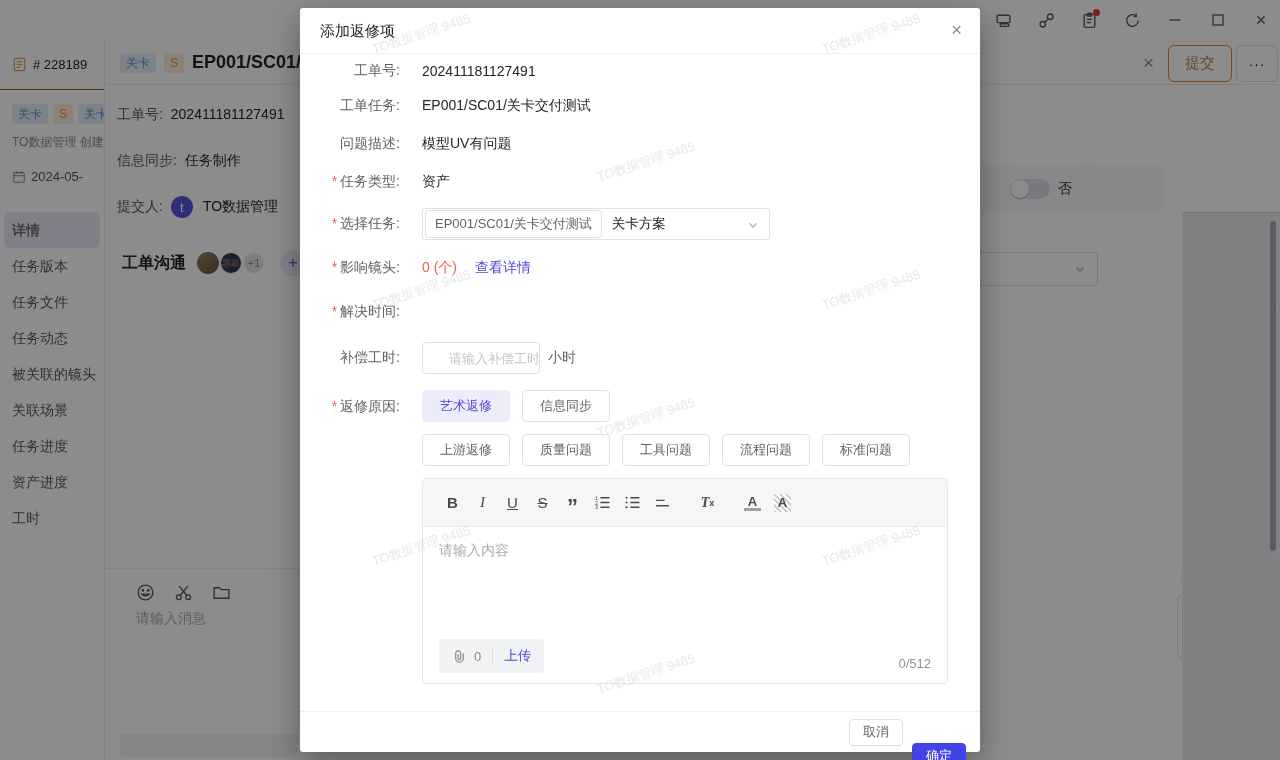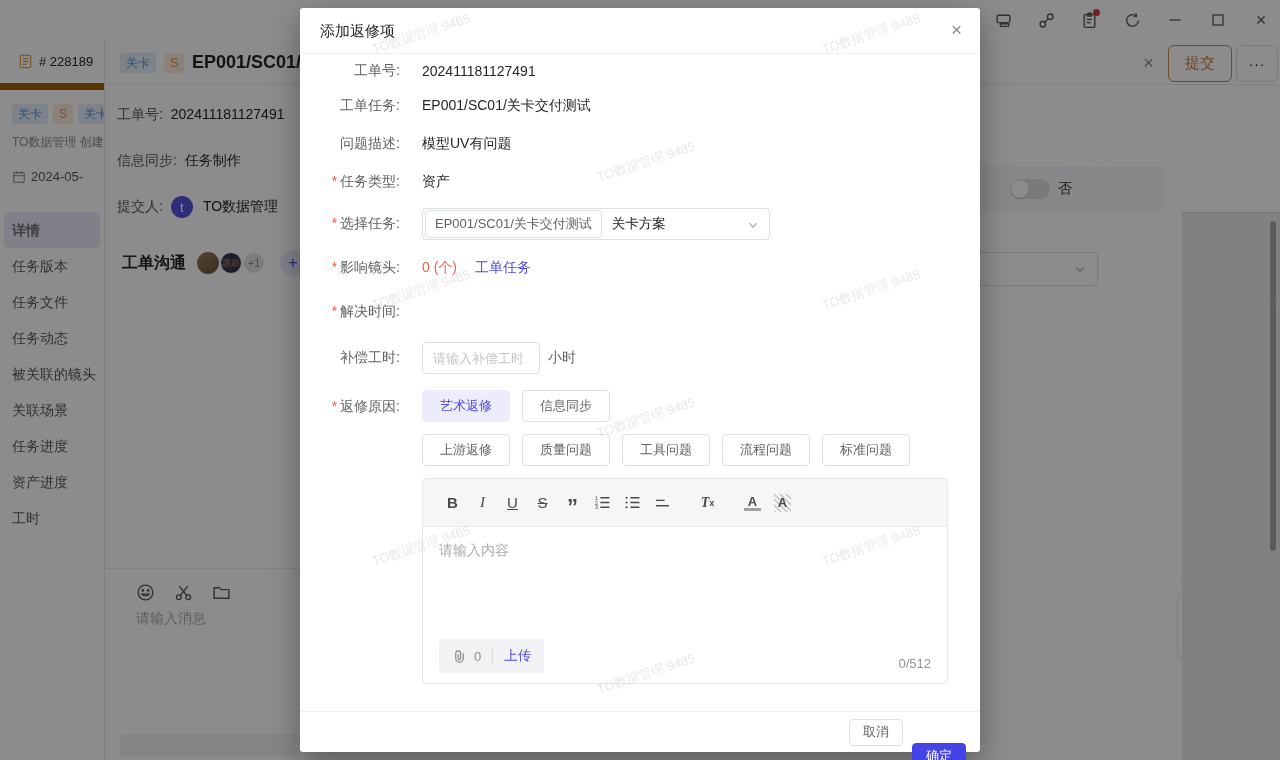--- a/index.html
+++ b/index.html
@@ -9,21 +9,21 @@
   
   .titlebar { position:absolute; left:0; top:0; width:1280px; height:40px; background:#fff; }
   .tb-icons { position:absolute; right:10px; top:0; height:40px; display:flex; align-items:center; gap:25px; color:#595959; }
   .tb-icons .tbi { width:18px; height:18px; display:inline-flex; align-items:center; justify-content:center; position:relative; cursor:pointer; }
   .tb-icons svg { stroke:#595959; fill:none; stroke-width:1.3; }
   .tbi .dot { position:absolute; right:-2px; top:-2px; width:7px; height:7px; border-radius:50%; background:#d43c3c; }
   .tbi.xclose { font-size:18px; color:#595959; }
 
   
   .left-col { position:absolute; left:0; top:40px; width:105px; height:720px; background:#fff; border-right:1px solid #e8e8e8; overflow:hidden; }
-  .lc-head { height:50px; display:flex; align-items:center; gap:6px; padding:0 0 0 18px; border-bottom:7px solid #a16207; white-space:nowrap; }
+  .lc-head { height:50px; display:flex; align-items:center; gap:6px; padding:0 0 0 12px; border-bottom:1px solid #a16207; white-space:nowrap; }
   .lc-head .id { font-size:13px; color:#262626; }
   .lc-tags { display:flex; gap:5px; margin:14px 0 0 12px; white-space:nowrap; }
   .tag { display:inline-block; font-size:12px; line-height:20px; padding:0 6px; border-radius:3px; }
   .tag.blue { background:#e3eefa; color:#4f94d9; }
   .tag.orange { background:#fcebdd; color:#df8f45; }
   .lc-creator { margin:10px 0 0 12px; font-size:12px; color:#8c8c8c; white-space:nowrap; }
   .lc-date { margin:18px 0 0 12px; display:flex; align-items:center; gap:5px; font-size:13px; color:#595959; white-space:nowrap; }
   .lc-nav { margin-top:28px; }
   .lc-nav .nav-item { height:36px; line-height:36px; padding-left:12px; font-size:14px; color:#595959; white-space:nowrap; cursor:pointer; }
   .lc-nav .nav-item.active { background:#e9e9f8; color:#737373; font-weight:bold; border-radius:6px; margin:0 4px 0 4px; padding-left:8px; }
@@ -77,21 +77,21 @@
   .flabel { width:100px; flex:none; text-align:right; font-size:14px; color:#606266; white-space:nowrap; }
   .star { color:#f25d4e; margin-right:3px; font-style:normal; }
   .fval { margin-left:22px; font-size:14px; color:#262626; }
   .sel-box { margin-left:22px; width:348px; height:32px; border:1px solid #dcdfe6; border-radius:4px; display:flex; align-items:center; cursor:pointer; position:relative; }
   .sel-seg { margin:0 0 0 2px; border:1px solid #dcdfe6; border-radius:4px; line-height:26px; padding:0 9px; font-size:13px; color:#606266; white-space:nowrap; }
   .sel-val { margin-left:10px; font-size:13.5px; color:#262626; }
   .sel-box .chev { position:absolute; right:9px; top:9px; }
   .red { color:#f25d4e; }
   .link { color:#4a4ae0; margin-left:18px; cursor:pointer; font-size:14px; }
   .date-box { margin-left:22px; width:158px; height:32px; border:1px solid #dcdfe6; border-radius:4px; display:flex; align-items:center; padding-left:10px; gap:7px; font-size:13.5px; color:#606266; cursor:pointer; }
-  .hours-box { margin-left:22px; width:118px; height:32px; border:1px solid #dcdfe6; border-radius:4px; display:flex; align-items:center; padding-left:10px; }
+  .hours-box { margin-left:22px; width:118px; height:32px; border:1px solid #dcdfe6; border-radius:4px; display:flex; align-items:center; padding-left:26px; }
   .hours-box input { border:none; outline:none; width:96px; font-size:13px; color:#606266; font-family:"Liberation Sans",sans-serif; background:transparent; }
   .hours-box input::placeholder { color:#c0c4cc; }
   .unit { margin-left:8px; font-size:14px; color:#606266; }
   .frow.reasons { align-items:flex-start; padding-top:9px; }
   .frow.reasons .flabel { line-height:32px;padding-left:12px; }
   .r-rows { margin-left:22px; }
   .r-line { display:flex; }
   .r-line + .r-line { margin-top:12px; }
   .rbtn { height:32px; padding:0 17px; margin-right:12px; border:1px solid #dcdfe6; border-radius:4px; background:#fff; color:#606266; font-size:13px; cursor:pointer; font-family:"Liberation Sans",sans-serif; }
   .rbtn.selected { background:#ececfa; border-color:#ececfa; color:#4a4ae0; }
@@ -339,21 +339,21 @@
           <span class="sel-val">关卡方案</span>
           <svg class="chev" width="14" height="14" viewBox="0 0 16 16" style="stroke:#b0b3ba;fill:none;stroke-width:1.5">
               <polyline points="4,6 8,10.5 12,6"></polyline>
             </svg>
         </div>
       </div>
 
       <div class="frow h42">
         <span class="flabel"><i class="star">*</i><span>影响镜头:</span></span>
         <span class="fval red">0 (个)</span>
-        <span class="link">工单任务</span>
+        <span class="link">查看详情</span>
       </div>
 
       <div class="frow h46">
         <span class="flabel"><i class="star">*</i><span>解决时间:</span></span>
       </div>
 
       <div class="frow h46">
         <span class="flabel"><i class="star"></i><span>补偿工时:</span></span>
         <div class="hours-box">
           <input placeholder="请输入补偿工时" style="">

